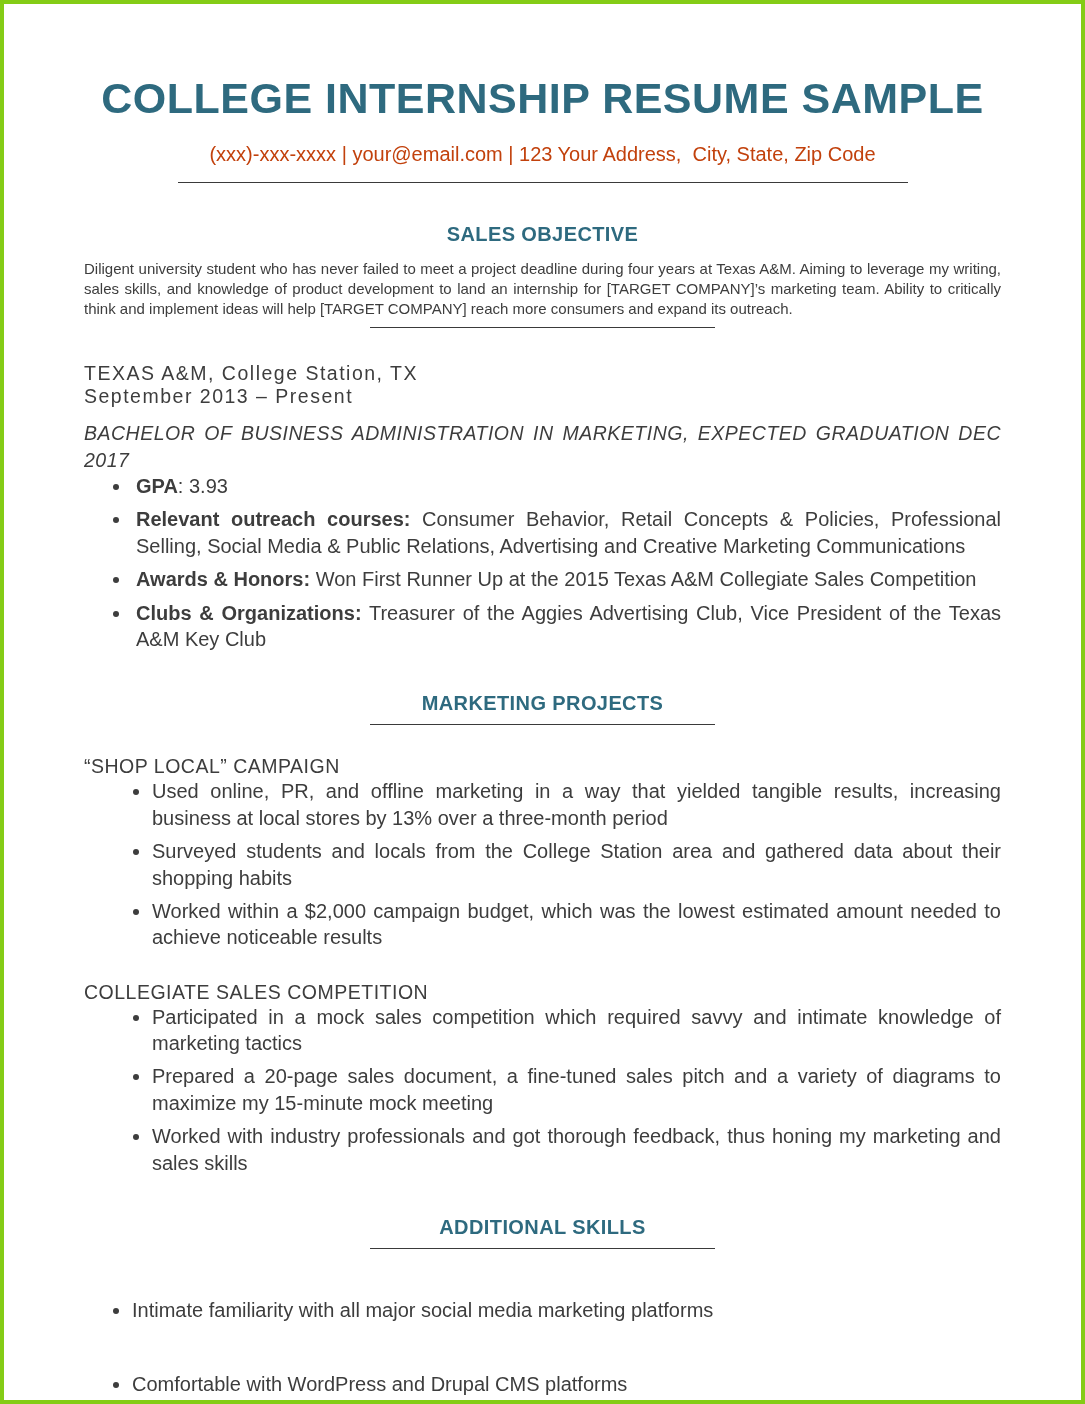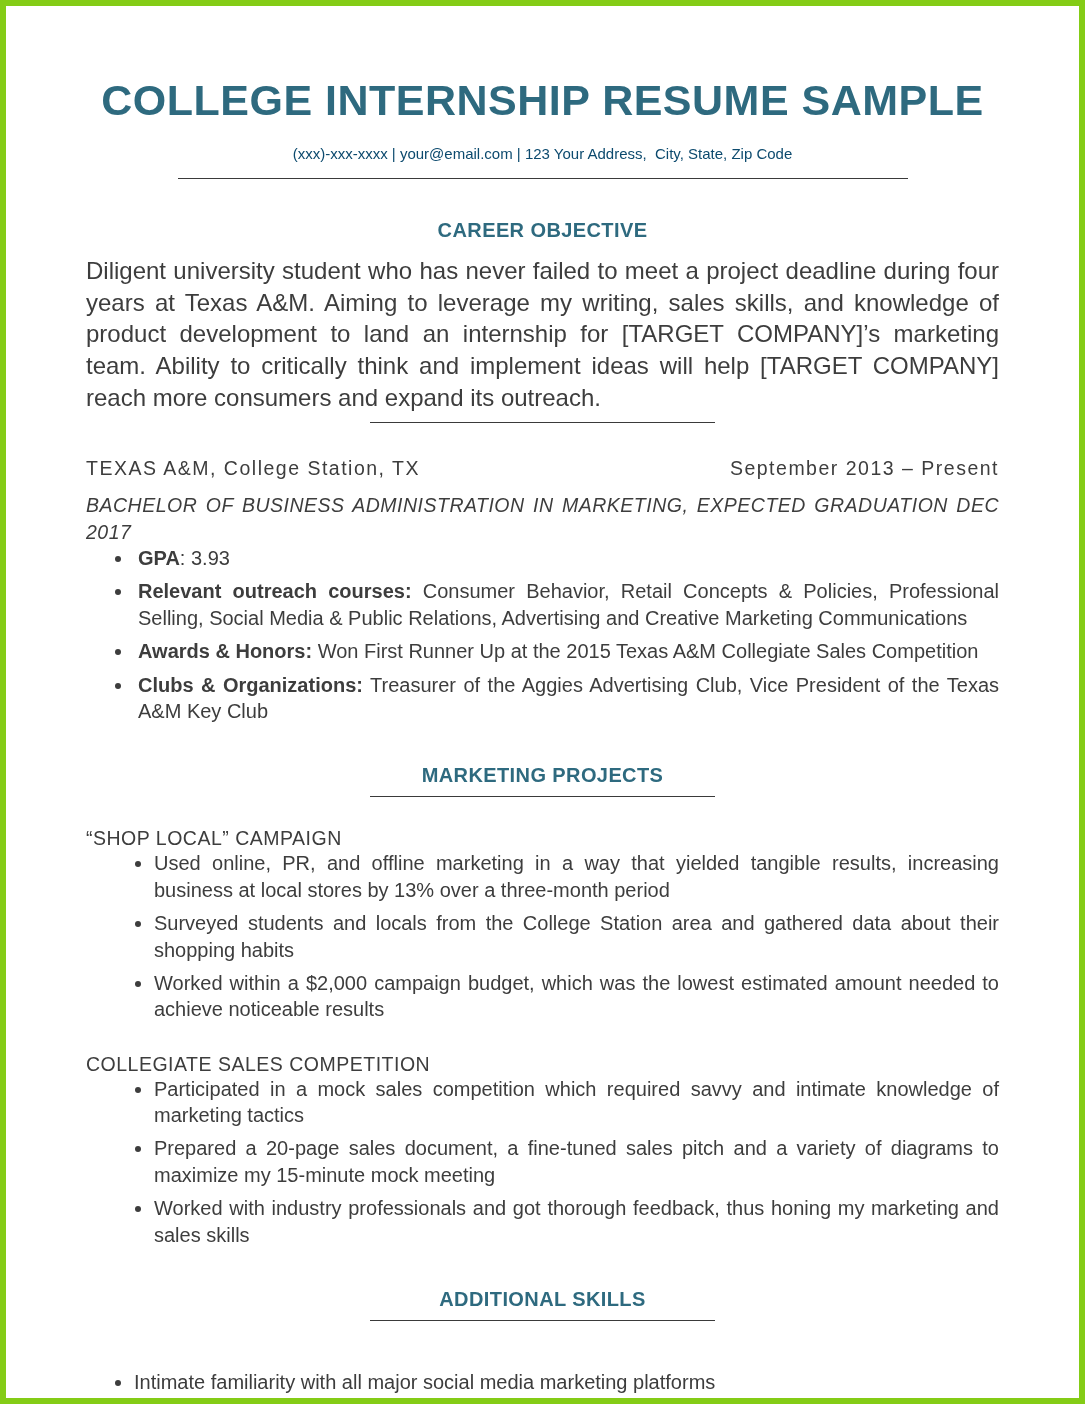--- a/index.html
+++ b/index.html
@@ -1,38 +1,38 @@
 <!DOCTYPE html>
 <html><head>
 <meta charset="utf-8">
 <style>
   html, body { margin: 0; padding: 0; background: #ffffff; }
   .page {
     width: 1085px;
     height: 1404px;
     box-sizing: border-box;
-    border: 6px solid #84cc16;
+    border: 4px solid #84cc16;
     background: #ffffff;
     font-family: "Liberation Sans", "DejaVu Sans", sans-serif;
     color: #3d3d3d;
     padding: 52px 80px 30px 80px;
     overflow: hidden;
   }
   .title {
     margin: 18px 0 20px 0;
     text-align: center;
     color: #2e6a7f;
     font-size: 43px;
     font-weight: bold;
     letter-spacing: 0.5px;
   }
   .contact {
     text-align: center;
-    font-size: 15px;
-    color: #0c4a6e;
+    font-size: 20px;
+    color: #c2410c;
     white-space: pre-wrap;
   }
   .contact-rule {
     width: 730px;
     margin: 16px auto 0 auto;
     border-bottom: 1.5px solid #3a3a3a;
   }
   .section-heading {
     margin: 40px 0 0 0;
     text-align: center;
@@ -41,30 +41,30 @@
     font-weight: bold;
     letter-spacing: 0.4px;
   }
   .heading-rule {
     width: 345px;
     margin: 9px auto 0 auto;
     border-bottom: 1.5px solid #3a3a3a;
   }
   .objective {
     margin: 13px 0 0 0;
-    font-size: 24px;
+    font-size: 15px;
     line-height: 1.32;
     text-align: justify;
   }
   .edu-row {
     display: flex;
-    justify-content: space-between;
     margin-top: 34px;
     font-size: 19.5px;
     letter-spacing: 1.5px;
+    flex-direction: column;
   }
   .degree {
     margin-top: 12px;
     font-size: 19.5px;
     font-style: italic;
     letter-spacing: 0.5px;
     line-height: 1.35;
     text-align: justify;
   }
   ul.list {
@@ -92,21 +92,21 @@
 </head>
 <body>
 
 <div class="page">
 
   <h1 class="title">COLLEGE INTERNSHIP RESUME SAMPLE</h1>
 
   <div class="contact">(xxx)-xxx-xxxx | your@email.com | 123 Your Address,  City, State, Zip Code</div>
   <div class="contact-rule"></div>
 
-  <h2 class="section-heading">CAREER OBJECTIVE</h2>
+  <h2 class="section-heading">SALES OBJECTIVE</h2>
   <p class="objective">Diligent university student who has never failed to meet a project deadline during four years at Texas A&amp;M. Aiming to leverage my writing, sales skills, and knowledge of product development to land an internship for [TARGET COMPANY]’s marketing team. Ability to critically think and implement ideas will help [TARGET COMPANY] reach more consumers and expand its outreach.</p>
 
   <div class="heading-rule"></div>
 
   <div class="edu-row">
     <span class="school">TEXAS A&amp;M, College Station, TX</span>
     <span class="dates">September 2013 – Present</span>
   </div>
   <div class="degree">BACHELOR OF BUSINESS ADMINISTRATION IN MARKETING, EXPECTED GRADUATION DEC 2017</div>
 

